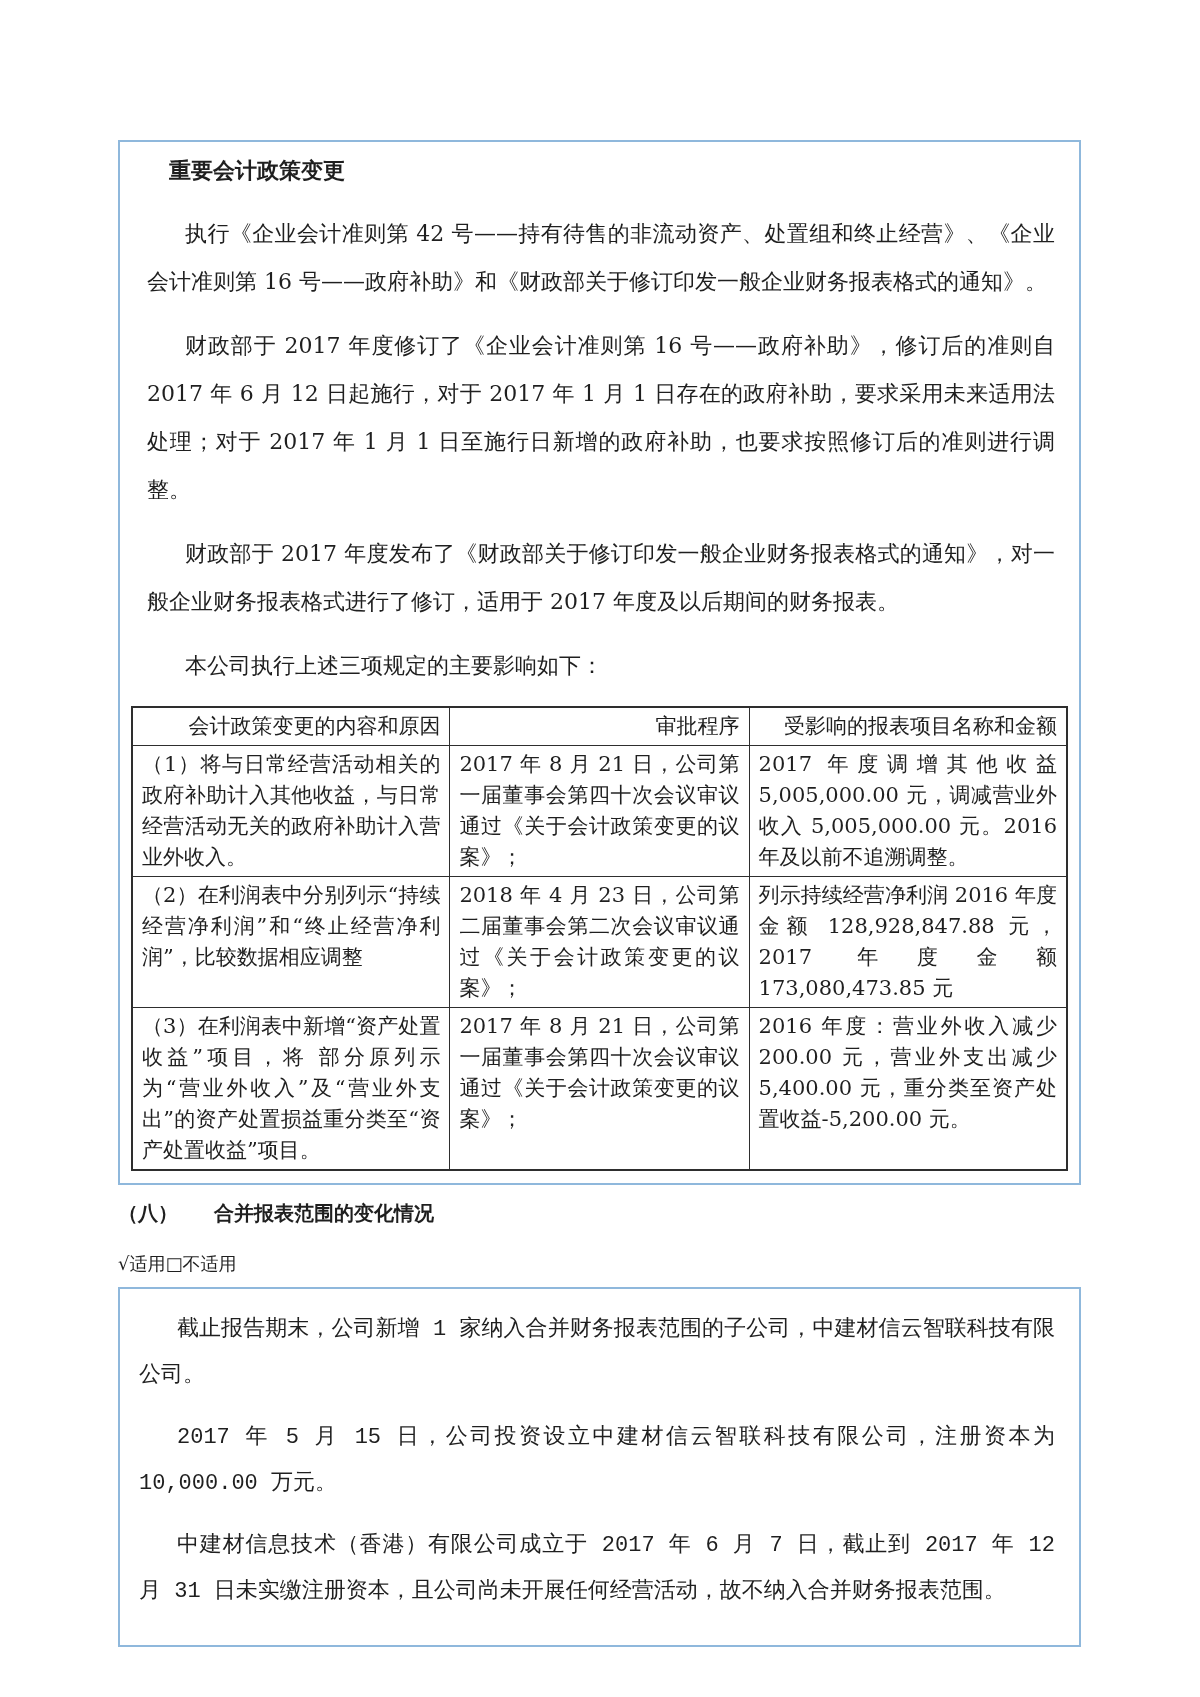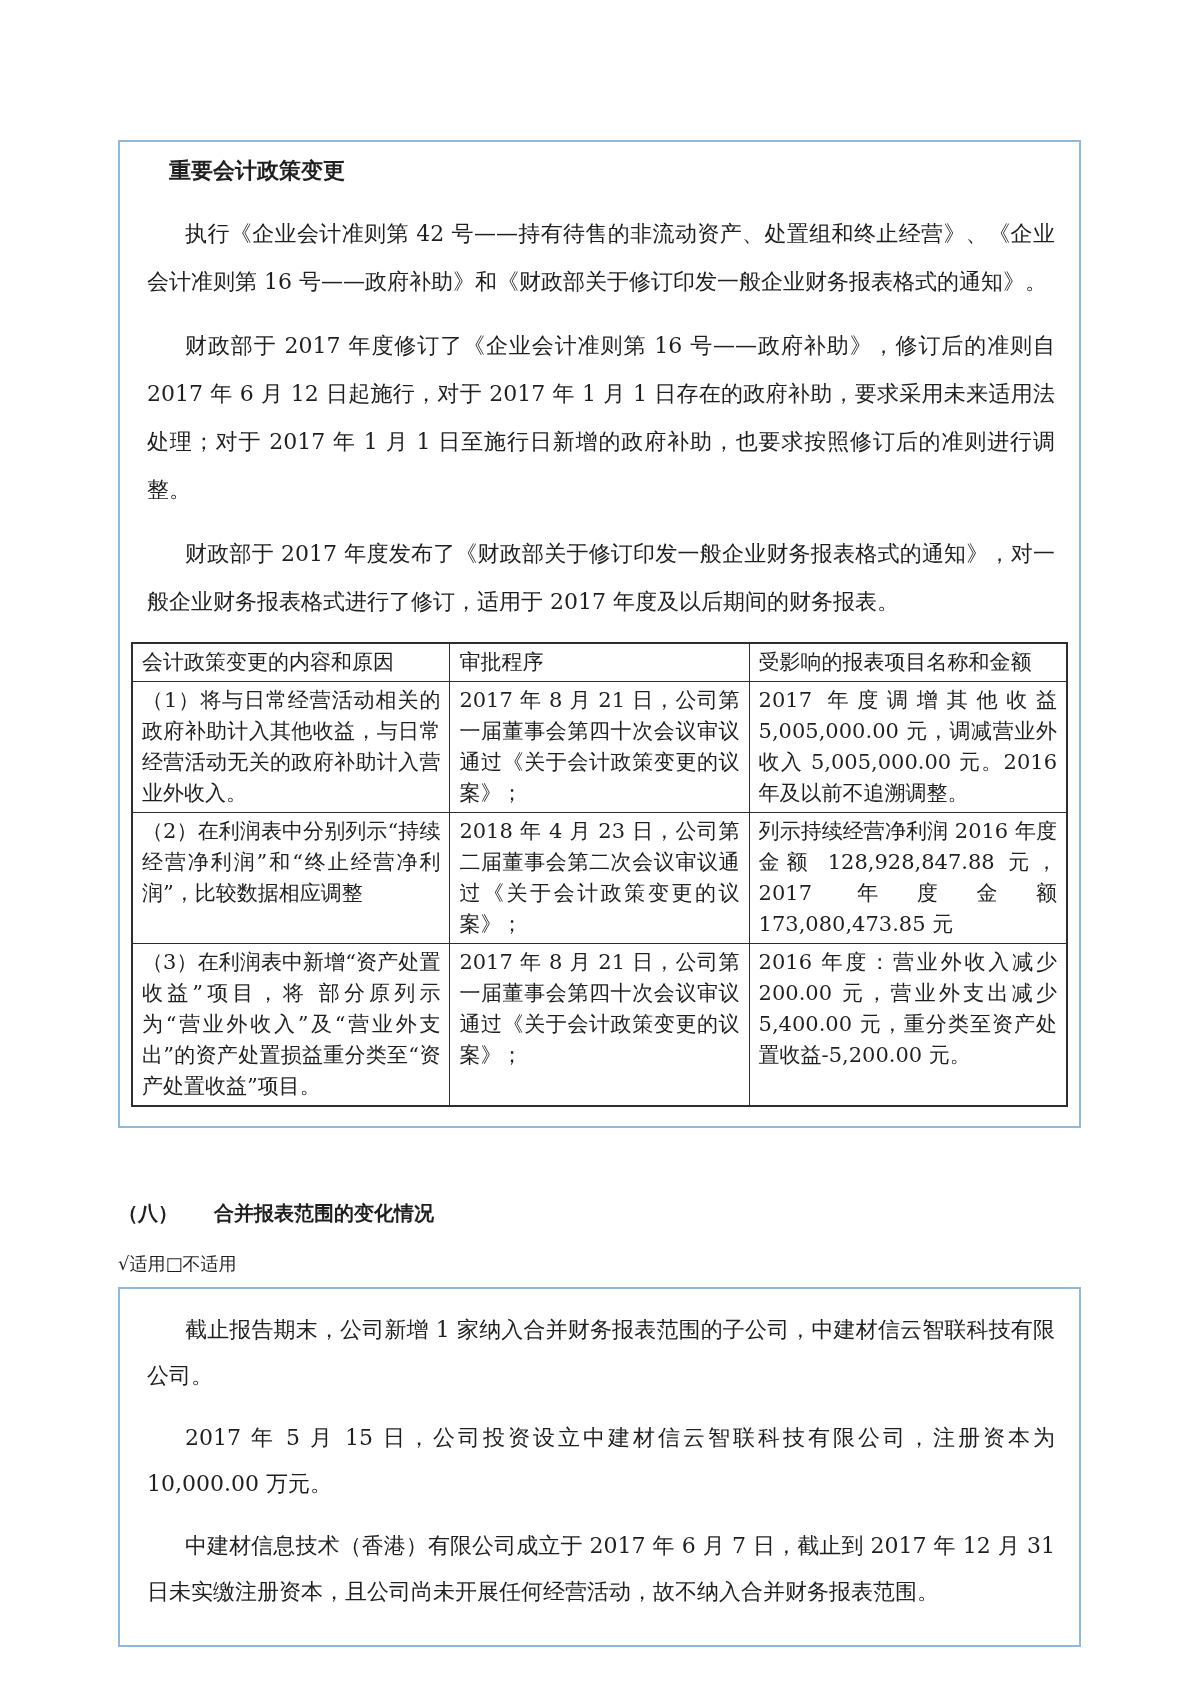--- a/index.html
+++ b/index.html
@@ -5,38 +5,38 @@
   html,body{margin:0;padding:0;}
   body{
     width:1200px;height:1697px;position:relative;background:#ffffff;
     font-family:"DejaVu Serif","Liberation Serif",serif;
     color:#1f1f1f;
   }
   .bordered-box{
     position:absolute;left:118px;width:963px;box-sizing:border-box;
     border:2px solid #8fb8dc;background:#ffffff;
   }
-  #policy-box{top:140px;padding:4px 8px 19px 11px;}
-  #scope-box{top:1287px;padding:2px 8px 14px 11px;}
+  #policy-box{top:140px;padding:4px 8px 12px 11px;}
+  #scope-box{top:1287px;padding:2px 8px 14px 3px;font-family:Liberation Mono, monospace;}
   .doc-title{
     font-size:22px;font-weight:bold;line-height:48px;margin:0 0 0 38px;
   }
   .doc-par{
     font-size:22px;line-height:48px;margin:16px;text-align:justify;
     text-indent:38px;
   }
   #scope-box .doc-par{line-height:46px;}
   table.policy-table{
     width:937px;border-collapse:collapse;margin:8px 0 0 0;
     border:2px solid #2e2e2e;table-layout:fixed;
   }
   table.policy-table th, table.policy-table td{
     border:1px solid #2e2e2e;vertical-align:top;
     font-size:21px;line-height:31px;padding:3px 9px;
-    font-weight:normal;text-align:left;
+    font-weight:normal;text-align:right;
   }
   table.policy-table td{text-align:justify;}
   .section-heading{
     position:absolute;left:118px;top:1198px;
     font-size:20px;font-weight:bold;line-height:30px;
     font-family:"DejaVu Sans","Liberation Sans",sans-serif;
   }
   .section-heading .sec-title{margin-left:36px;}
   .applicability{
     position:absolute;left:118px;top:1250px;
@@ -45,20 +45,21 @@
   }
 </style>
 </head>
 <body>
 
 <div id="policy-box" class="bordered-box">
   <div class="doc-title">重要会计政策变更</div>
   <p class="doc-par">执行《企业会计准则第 42 号——持有待售的非流动资产、处置组和终止经营》、《企业会计准则第 16 号——政府补助》和《财政部关于修订印发一般企业财务报表格式的通知》。</p>
   <p class="doc-par">财政部于 2017 年度修订了《企业会计准则第 16 号——政府补助》，修订后的准则自 2017 年 6 月 12 日起施行，对于 2017 年 1 月 1 日存在的政府补助，要求采用未来适用法处理；对于 2017 年 1 月 1 日至施行日新增的政府补助，也要求按照修订后的准则进行调整。</p>
   <p class="doc-par">财政部于 2017 年度发布了《财政部关于修订印发一般企业财务报表格式的通知》，对一般企业财务报表格式进行了修订，适用于 2017 年度及以后期间的财务报表。</p>
+  <p class="doc-par">本公司执行上述三项规定的主要影响如下：</p>
 
   <table class="policy-table">
     <colgroup>
       <col style="width:34%">
       <col style="width:32%">
       <col style="width:34%">
     </colgroup>
     <thead>
       <tr>
         <th>会计政策变更的内容和原因</th>

